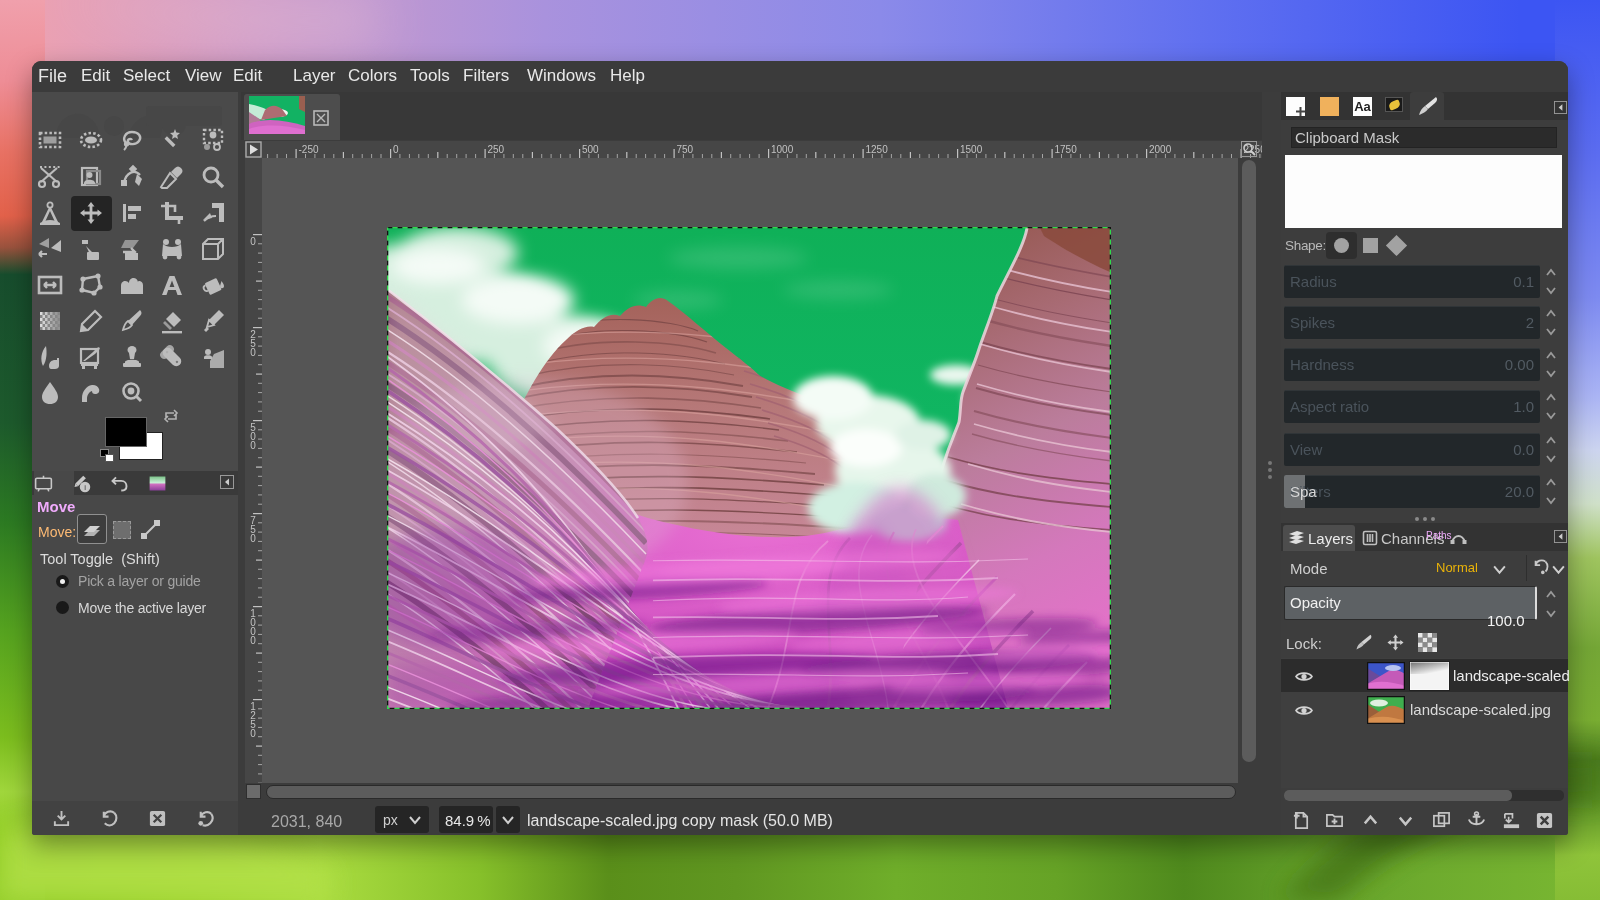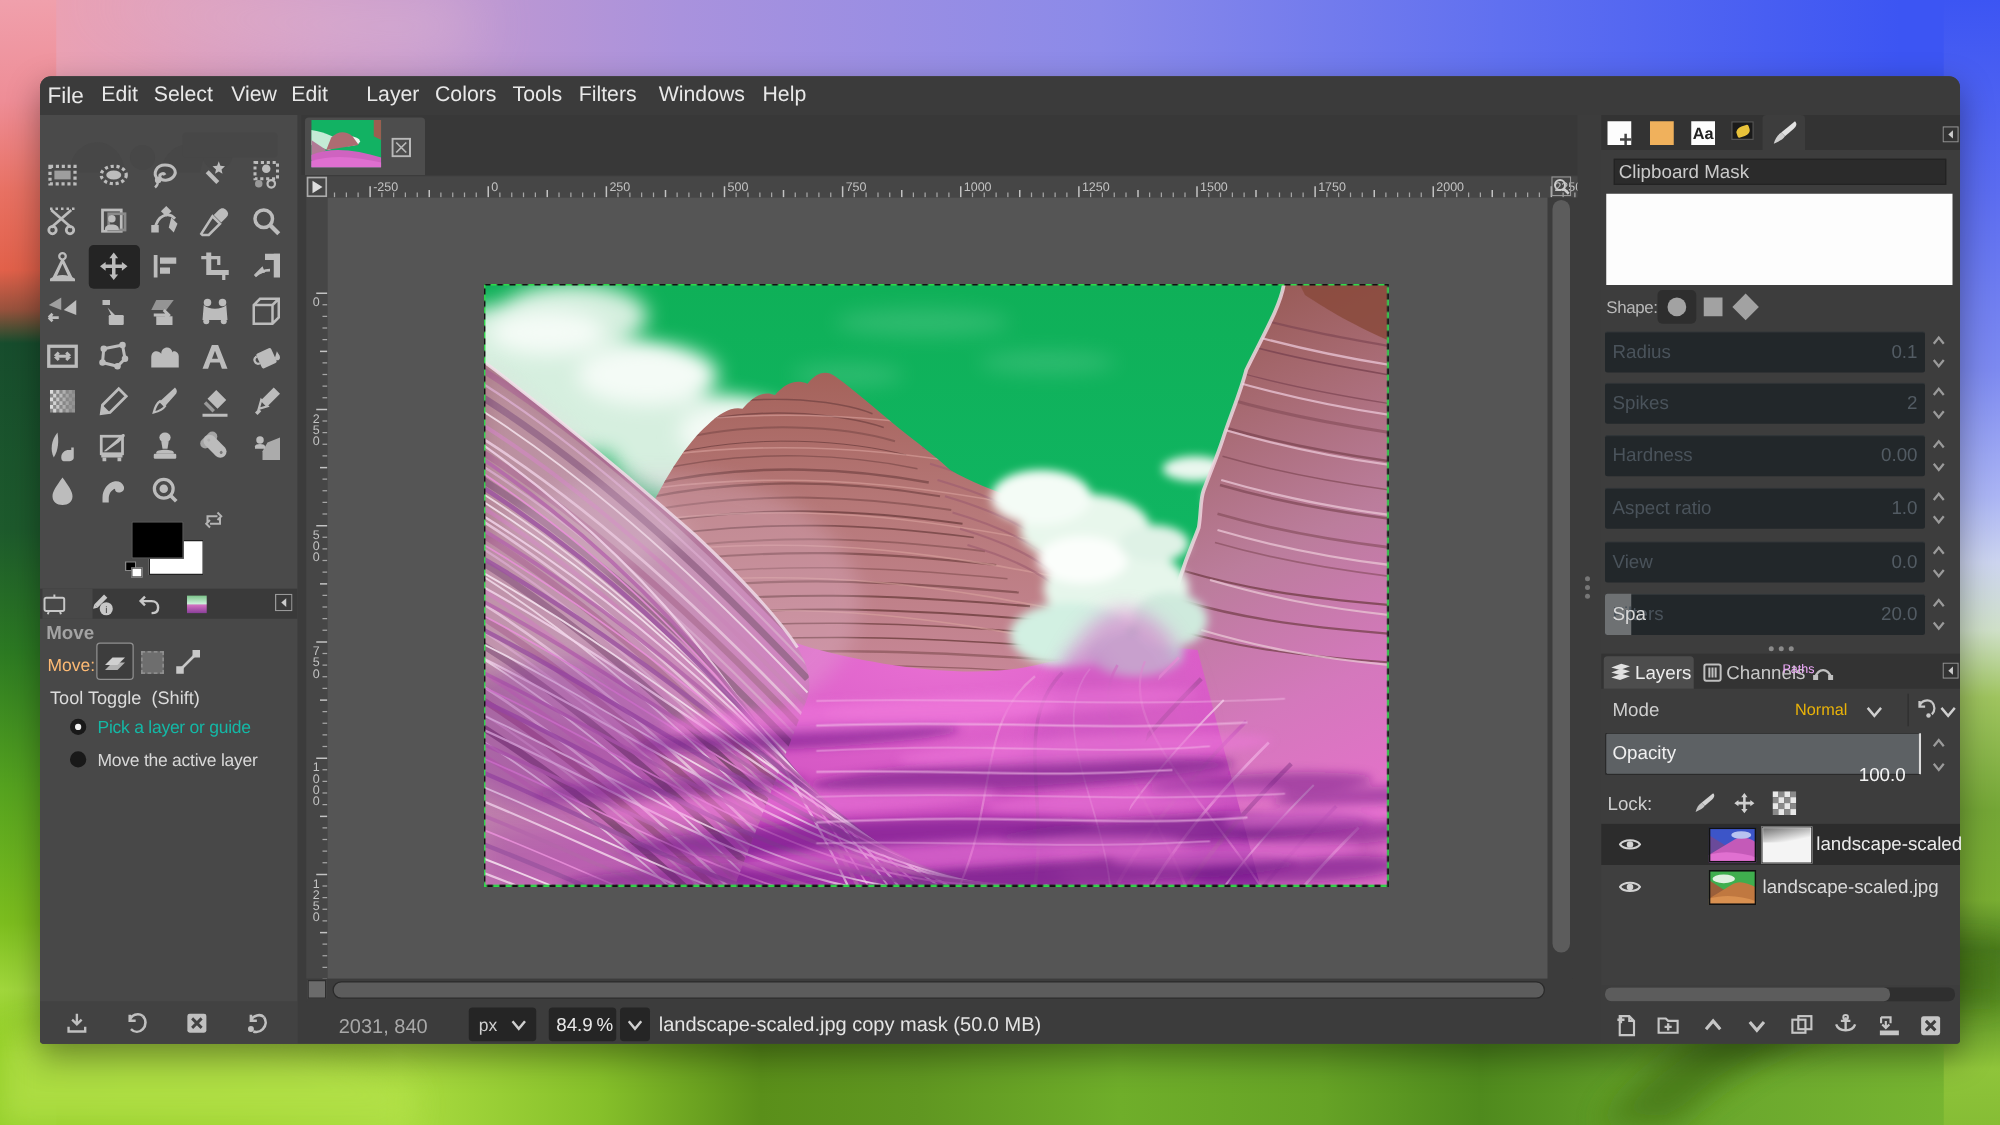--- a/index.html
+++ b/index.html
@@ -434,39 +434,39 @@
             <stop offset="0.55" stop-color="#d070c0"></stop>
             <stop offset="1" stop-color="#8a3f9a"></stop>
           </linearGradient>
         </defs>
         <rect x="3" y="4" width="18" height="16" fill="url(#tg4)"></rect>
       </svg></div>
 <svg class="ab" style="left:188px;top:414px" width="14" height="14" viewBox="0 0 14 14">
       <rect x="0.5" y="0.5" width="13" height="13" fill="none" stroke="#999"></rect>
       <path d="M9,3.5 L5,7 L9,10.5 Z" fill="#ccc"></path>
     </svg>
-<span class="txt" style="left:5px;top:437px;font-size:15px;font-weight:bold;color:#a3a3a3">Move</span>
+<span class="txt" style="left:5px;top:437px;font-size:15px;font-weight:bold;color:#f0abfc">Move</span>
 <span class="txt" style="left:6px;top:463px;font-size:14px;color:#fdba74">Move:</span>
 <div class="ab" style="left:45px;top:453px;width:30px;height:30px;background:#3d3d3d;border:1px solid #909090;border-radius:3px"></div>
 <svg class="ab" style="left:49px;top:457px" width="22" height="22" viewBox="0 0 22 22">
       <g fill="#d0d0d0">
         <path d="M3,14 L9,8 L19,8 L13,14 Z"></path>
         <path d="M3,18 L9,12 L19,12 L13,18 Z" opacity=".8"></path>
       </g>
     </svg>
 <div class="ab" style="left:81px;top:460px;width:18px;height:18px;background:#6e6e6e;border:1px dashed #999"></div>
 <svg class="ab" style="left:108px;top:458px" width="21" height="21" viewBox="0 0 21 21">
       <path d="M4,17 L17,4" stroke="#c8c8c8" stroke-width="2"></path>
       <rect x="1" y="14" width="6" height="6" fill="#c8c8c8"></rect>
       <rect x="14" y="1" width="6" height="6" fill="#c8c8c8"></rect>
     </svg>
 <span class="txt" style="left:8px;top:490px;font-size:14.5px;color:#dcdcdc">Tool Toggle&nbsp;&nbsp;(Shift)</span>
 <div class="ab" style="left:24px;top:514px;width:13px;height:13px;background:#191919;border-radius:50%"></div>
 <div class="ab" style="left:28px;top:518px;width:5px;height:5px;background:#f0f0f0;border-radius:50%"></div>
-<span class="txt" style="left:46px;top:512px;font-size:14px;letter-spacing:-0.2px;color:#14b8a6">Pick a layer or guide</span>
+<span class="txt" style="left:46px;top:512px;font-size:14px;letter-spacing:-0.2px;color:#a3a3a3">Pick a layer or guide</span>
 <div class="ab" style="left:24px;top:540px;width:13px;height:13px;background:#191919;border-radius:50%"></div>
 <span class="txt" style="left:46px;top:539px;font-size:14px;letter-spacing:-0.2px;color:#d8d8d8">Move the active layer</span>
 <div class="ab" style="left:0px;top:740px;width:206px;height:34px;background:#424242;border-radius:0 0 0 3px"></div>
 <div class="ab" style="left:20px;top:748px;width:19px;height:19px"><svg viewBox="0 0 20 20" width="19" height="19">
         <g stroke="#c0c0c0" stroke-width="2" fill="none">
           <path d="M10,2 L10,10 M6,7 L10,11 L14,7"></path>
           <path d="M3,13 L3,17 L17,17 L17,13"></path>
         </g>
       </svg></div>
 <div class="ab" style="left:68px;top:748px;width:19px;height:19px"><svg viewBox="0 0 20 20" width="19" height="19">

